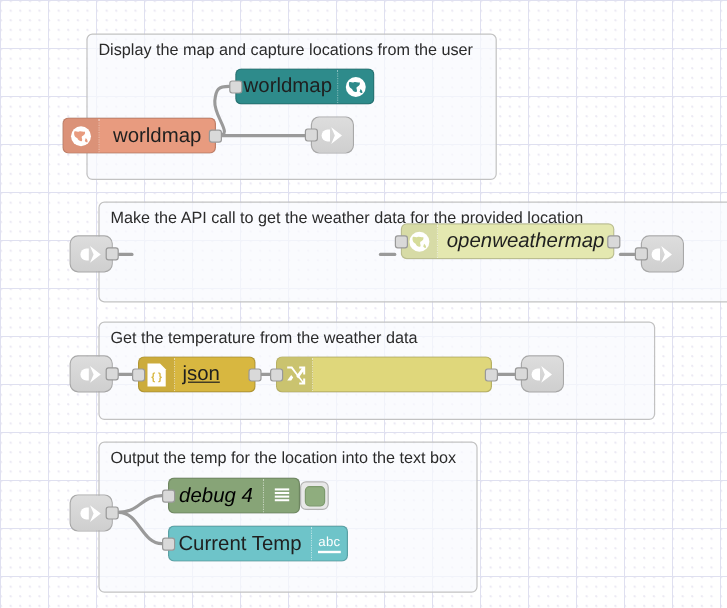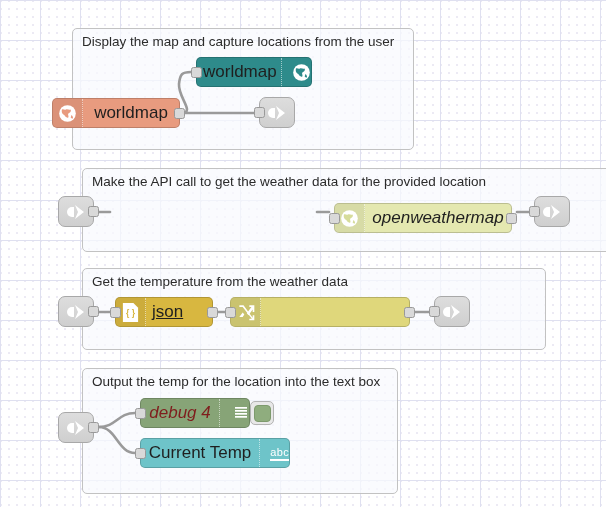--- a/index.html
+++ b/index.html
@@ -98,21 +98,20 @@
     background: rgba(0,0,0,0.055);
   }
   .icon-tray.left {
     border-right: 1px dotted rgba(255,255,255,0.55);
     border-radius: 4px 0 0 4px;
   }
   .icon-tray.right {
     border-left: 1px dotted rgba(255,255,255,0.55);
     border-radius: 0 4px 4px 0;
     background: transparent;
-    justify-content: flex-end;
   }
   .icon-tray.shade {
     background: rgba(0,0,0,0.09);
   }
   .icon-tray svg { display: block; }
 
   
   .port {
     position: absolute;
     width: 11px;
@@ -276,21 +275,21 @@
         <circle cx="12" cy="12" r="10.5" fill="#ffffff"></circle>
         <path d="M5 7 c2 -1 3 1 5 0 c2 -1 4 1 6 0 c1 3 -1 4 -3 5 c-1 2 1 3 0 5 c-2 1 -4 -1 -5 -3 c-2 -1 -4 -3 -3 -7 z" fill="#e89b7f"></path>
         <path d="M17 14 c1 1 2 2 2 4 c-1 1 -2 0 -3 -1 z" fill="#e89b7f"></path>
       </svg>
     </div>
     <div class="node-label" style="color: rgb(31, 31, 31);">worldmap</div>
     <div class="port out"></div>
   </div>
 
 
-  <div class="node" id="n-owm" style="left: 334px; top: 203px; width: 178px; background: rgb(228, 232, 176);">
+  <div class="node" id="n-owm" style="left: 334px; top: 186px; width: 178px; background: rgb(228, 232, 176);">
     <div class="icon-tray left">
       <svg width="19" height="19" viewBox="0 0 24 24">
         <circle cx="12" cy="12" r="10.5" fill="#ffffff"></circle>
         <path d="M5 7 c2 -1 3 1 5 0 c2 -1 4 1 6 0 c1 3 -1 4 -3 5 c-1 2 1 3 0 5 c-2 1 -4 -1 -5 -3 c-2 -1 -4 -3 -3 -7 z" fill="#d6dc9a"></path>
         <path d="M17 14 c1 1 2 2 2 4 c-1 1 -2 0 -3 -1 z" fill="#d6dc9a"></path>
       </svg>
     </div>
     <div class="node-label italic" style="color: rgb(31, 31, 31);">openweathermap</div>
     <div class="port in"></div>
     <div class="port out"></div>
@@ -314,21 +313,21 @@
         <path d="M4 4 L9 4 L20 19 L20 16 L22 16 L22 22 L16 22 L16 20 L19 20 L8 6 L4 6 Z" fill="#ffffff"></path>
         <path d="M20 4 L16 4 L16 6 L18.5 6 L13 13.5 L15 16 L20 9 L20 12 L22 12 L22 4 Z" fill="#ffffff"></path>
         <path d="M4 18 L8 18 L10 15 L8 12.5 L4 18 Z" fill="#ffffff"></path>
       </svg>
     </div>
     <div class="port in"></div>
     <div class="port out"></div>
   </div>
 
   <div class="node" id="n-debug" style="left: 140px; top: 398px; width: 110px; background: rgb(135, 164, 119);">
-    <div class="node-label italic" style="color: #7f1d1d;">debug 4</div>
+    <div class="node-label italic" style="color: #000000;">debug 4</div>
     <div class="icon-tray right">
       <svg width="16" height="16" viewBox="0 0 16 16">
         <rect x="2" y="2" width="12" height="1.7" fill="#ffffff"></rect>
         <rect x="2" y="5" width="12" height="1.7" fill="#ffffff"></rect>
         <rect x="2" y="8" width="12" height="1.7" fill="#ffffff"></rect>
         <rect x="2" y="11" width="12" height="1.7" fill="#ffffff"></rect>
       </svg>
     </div>
     <div class="port in"></div>
     <div class="debug-btn">

